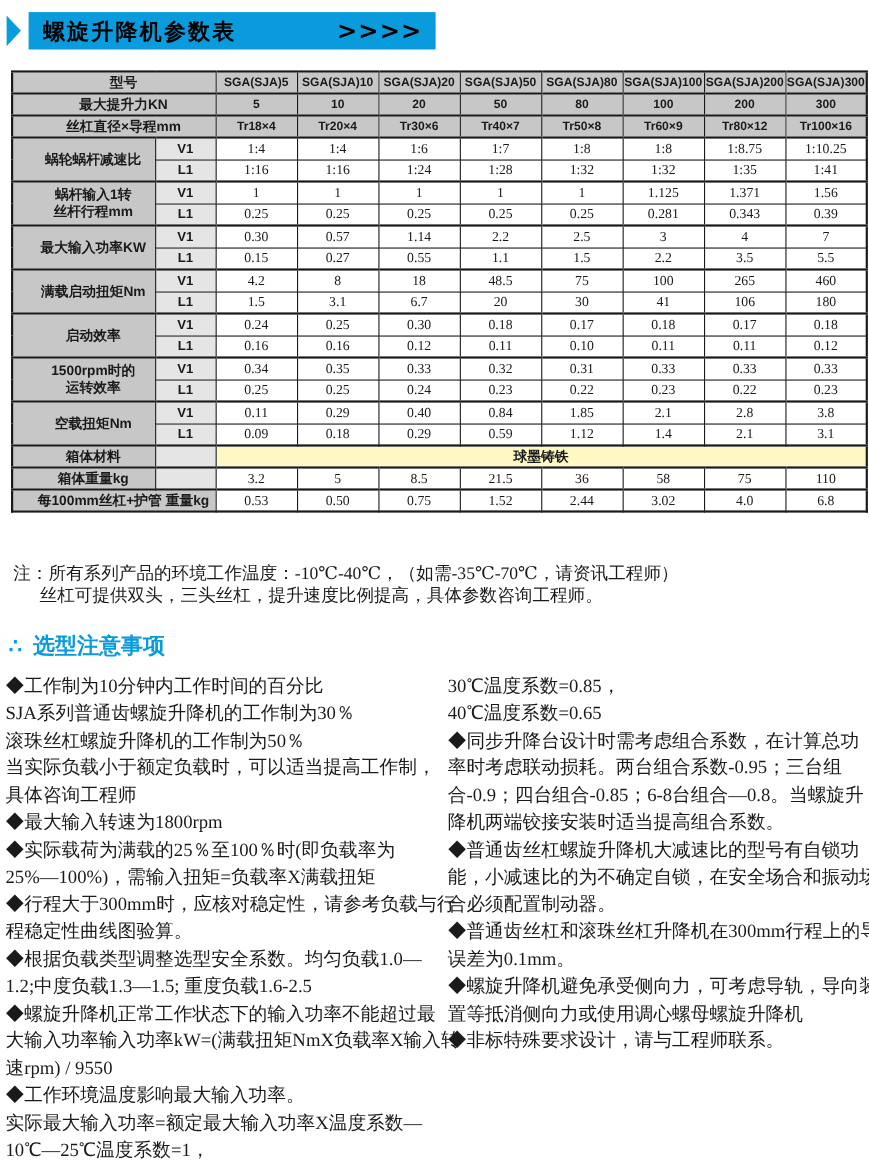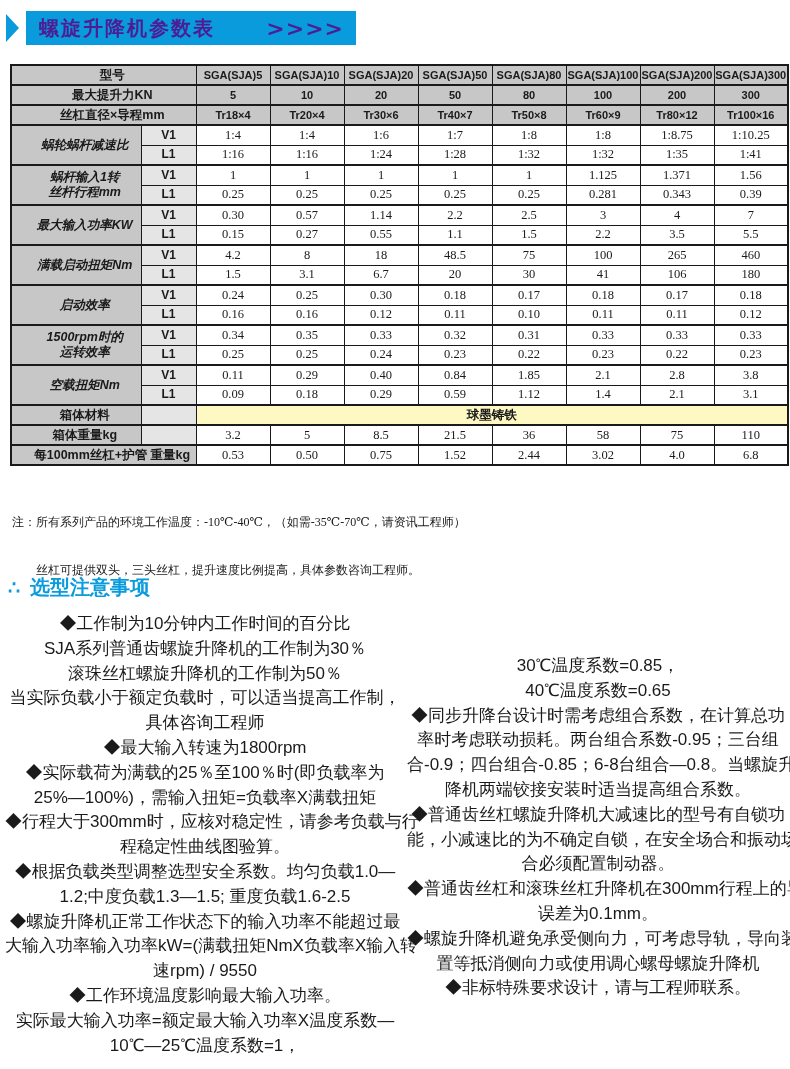--- a/index.html
+++ b/index.html
@@ -11,53 +11,53 @@
   *{margin:0;padding:0;box-sizing:border-box;}
   html,body{background:#fff;}
   body{
     width:790px;height:1069px;position:relative;overflow:hidden;
     font-family:"Liberation Sans",sans-serif;color:var(--text-col);
   }
   
   .banner-row{position:absolute;top:11px;left:6px;display:flex;align-items:center;}
   .banner-tri{width:0;height:0;border-left:13px solid var(--accent-blue);
     border-top:14px solid transparent;border-bottom:14px solid transparent;margin-right:7px;}
-  .banner-rect{width:330px;height:34px;background:var(--accent-blue);color:#4c1d95;
+  .banner-rect{width:370px;height:34px;background:var(--accent-blue);color:#000000;
     display:flex;align-items:center;justify-content:space-between;padding:0 12px 0 13px;}
   .banner-title{font-size:20px;font-weight:700;letter-spacing:2px;}
   .banner-chevrons{font-size:22px;font-weight:700;letter-spacing:1px;font-family:"DejaVu Sans",sans-serif;}
   
   table.spec{position:absolute;top:64px;left:10px;width:778px;border-collapse:collapse;
     border:2px solid var(--border-col);table-layout:fixed;}
   table.spec td{border:1px solid var(--border-col);height:20px;line-height:13px;
     text-align:center;vertical-align:middle;overflow:hidden;}
   tr.thick td{border-top-width:2px;}
   td.lab{background:var(--table-gray);text-align:left;padding-left:17px;
     font-size:12.5px;font-weight:600;font-family:"Liberation Sans",sans-serif;}
-  .lab-line{line-height:15px;font-style:italic;}
+  .lab-line{line-height:15px;}
   td.sub{background:#e5e5e5;font-size:12px;font-weight:700;}
   td.val{background:#fff;font-size:12.5px;font-family:"Liberation Serif","DejaVu Serif",serif;}
   td.hval{font-size:11px;font-weight:700;}
   tr.gray-row td{background:var(--table-gray);}
   td.mat{background:#fef9c3;font-size:12.5px;font-weight:600;}
   col.c-lab{width:130px;} col.c-sub{width:55px;} col.c-d{width:74px;}
   
-  .table-notes{position:absolute;top:512px;left:12px;font-size:12px;line-height:20px;
+  .table-notes{position:absolute;top:512px;left:12px;font-size:16px;line-height:20px;
     font-family:"Liberation Serif","DejaVu Serif",serif;white-space:nowrap;}
-  .note-line.indent{padding-left:24px;margin-top:28px;}
+  .note-line.indent{padding-left:24px;}
   
   .section-head{position:absolute;top:574px;left:8px;color:var(--accent-blue);
     font-weight:700;font-size:20px;display:flex;align-items:center;}
   .section-marker{font-size:19px;margin-right:10px;font-weight:700;}
   
   .cols{position:absolute;top:612px;left:5px;width:782px;display:flex;}
-  .txt-col{font-family:Liberation Sans, sans-serif;font-size:17px;
-    line-height:24.8px;white-space:nowrap;text-align:center;}
+  .txt-col{font-family:Liberation Serif, serif;font-size:17px;
+    line-height:24.8px;white-space:nowrap;}
   .txt-col.left{width:400px;}
-  .txt-col.right{width:382px;margin-left:2px;margin-top:42px;}
+  .txt-col.right{width:382px;margin-left:2px;}
 </style>
 </head>
 <body>
 
 <div class="banner-row">
   <div class="banner-tri"></div>
   <div class="banner-rect">
     <span class="banner-title">螺旋升降机参数表</span>
     <span class="banner-chevrons">&gt;&gt;&gt;&gt;</span>
   </div>

